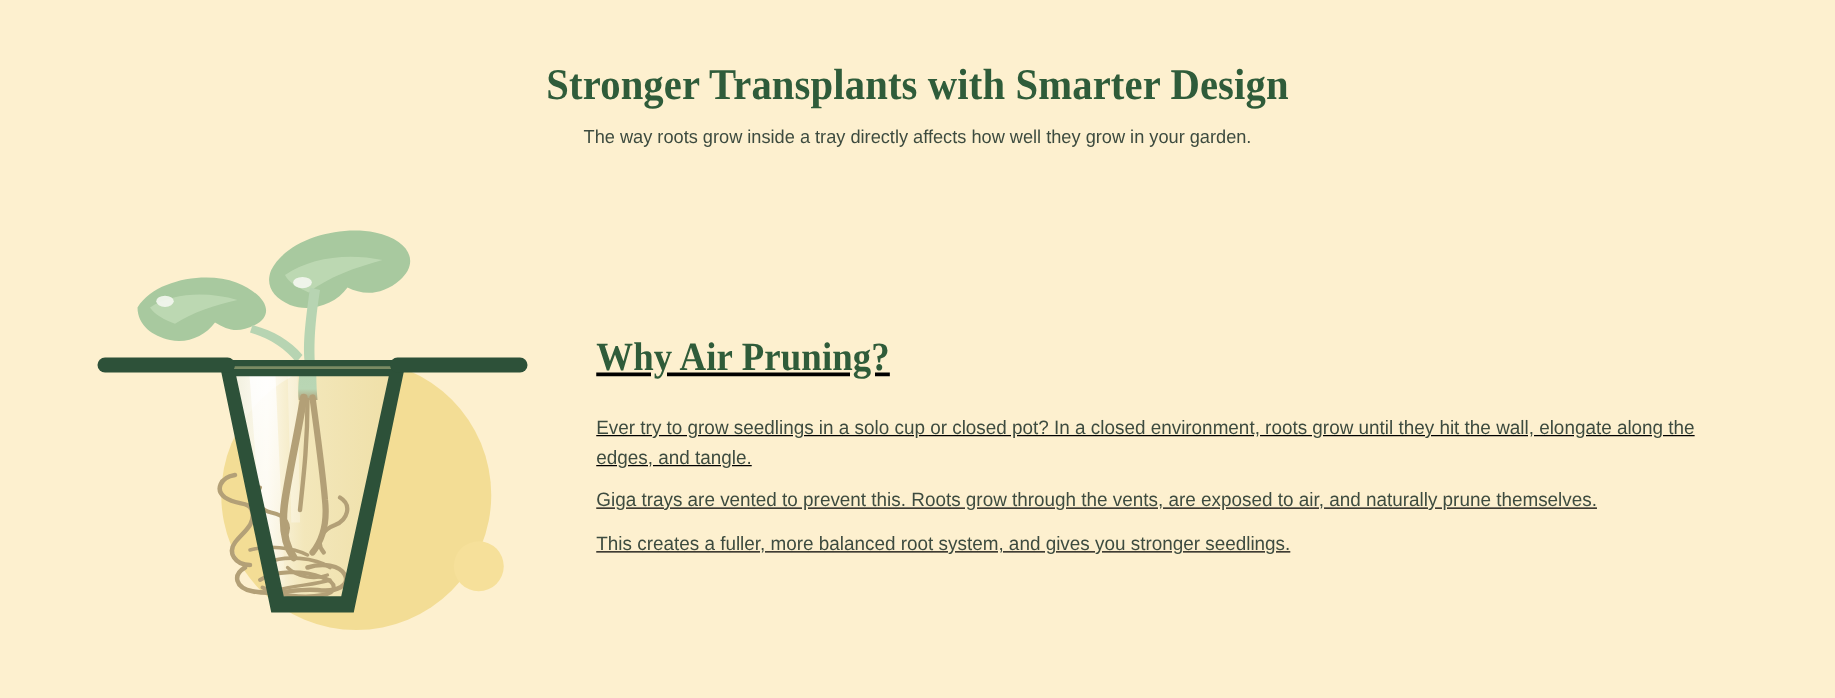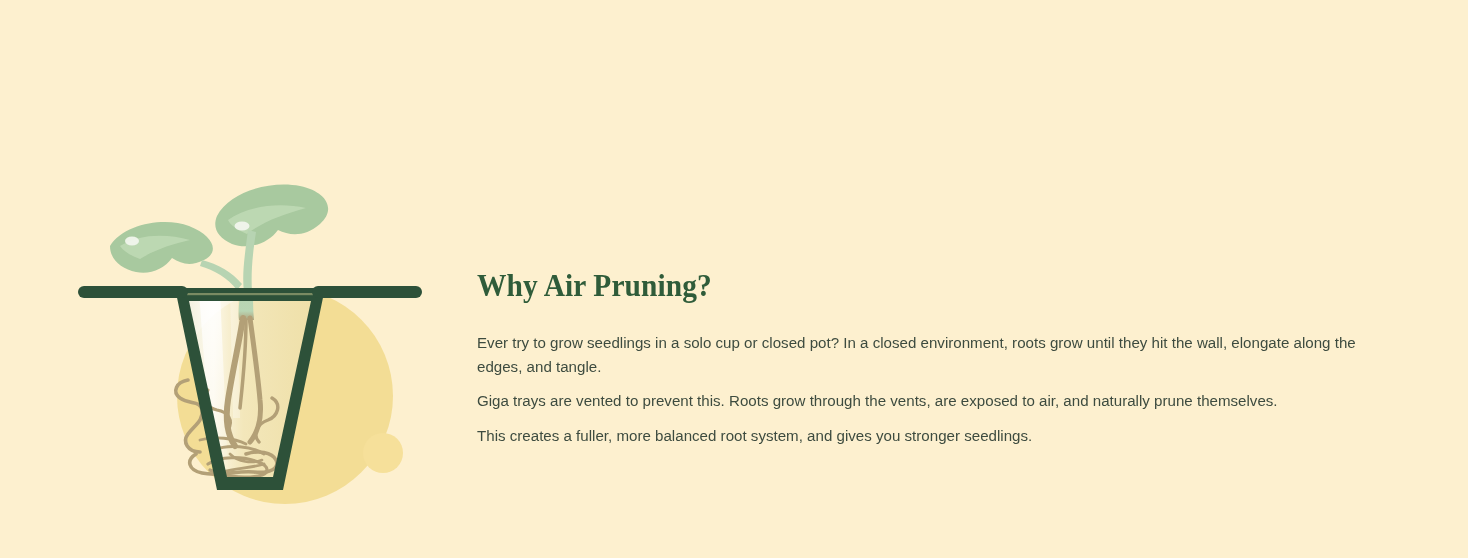--- a/index.html
+++ b/index.html
@@ -67,20 +67,21 @@
     width: 370px;
     height: 345px;
   }
 
   
   .content {
     position: absolute;
     left: 477px;
     top: 265px;
     width: 935px;
+    text-decoration: underline;
   }
   .section-heading {
     margin: 0;
     font-family: "Liberation Serif", "DejaVu Serif", serif;
     font-size: 32px;
     line-height: 40px;
     font-weight: 700;
     color: #2f5c3a;
     letter-spacing: 0.1px;
     transform: scaleX(0.92);
@@ -97,20 +98,24 @@
   }
   .p1 { margin-top: 26px; width: 905px; }
   .p2 { margin-top: 10px; width: 960px; white-space: nowrap; }
   .p3 { margin-top: 11px; white-space: nowrap; }
 </style>
 </head>
 <body>
 
 <div class="page">
 
+  <div class="header">
+    <h1 class="hero-title">Stronger Transplants with Smarter Design</h1>
+    <p class="hero-subtitle">The way roots grow inside a tray directly affects how well they grow in your garden.</p>
+  </div>
 
   <div class="illustration">
     <svg viewBox="0 0 370 345" xmlns="http://www.w3.org/2000/svg">
       <defs>
         <linearGradient id="glassGrad" x1="0" y1="0" x2="1" y2="0">
           <stop offset="0%" stop-color="#efeedb" stop-opacity="0.95"></stop>
           <stop offset="22%" stop-color="#ffffff" stop-opacity="0.80"></stop>
           <stop offset="45%" stop-color="#f3efd9" stop-opacity="0.55"></stop>
           <stop offset="100%" stop-color="#e9e6cc" stop-opacity="0.35"></stop>
         </linearGradient>

